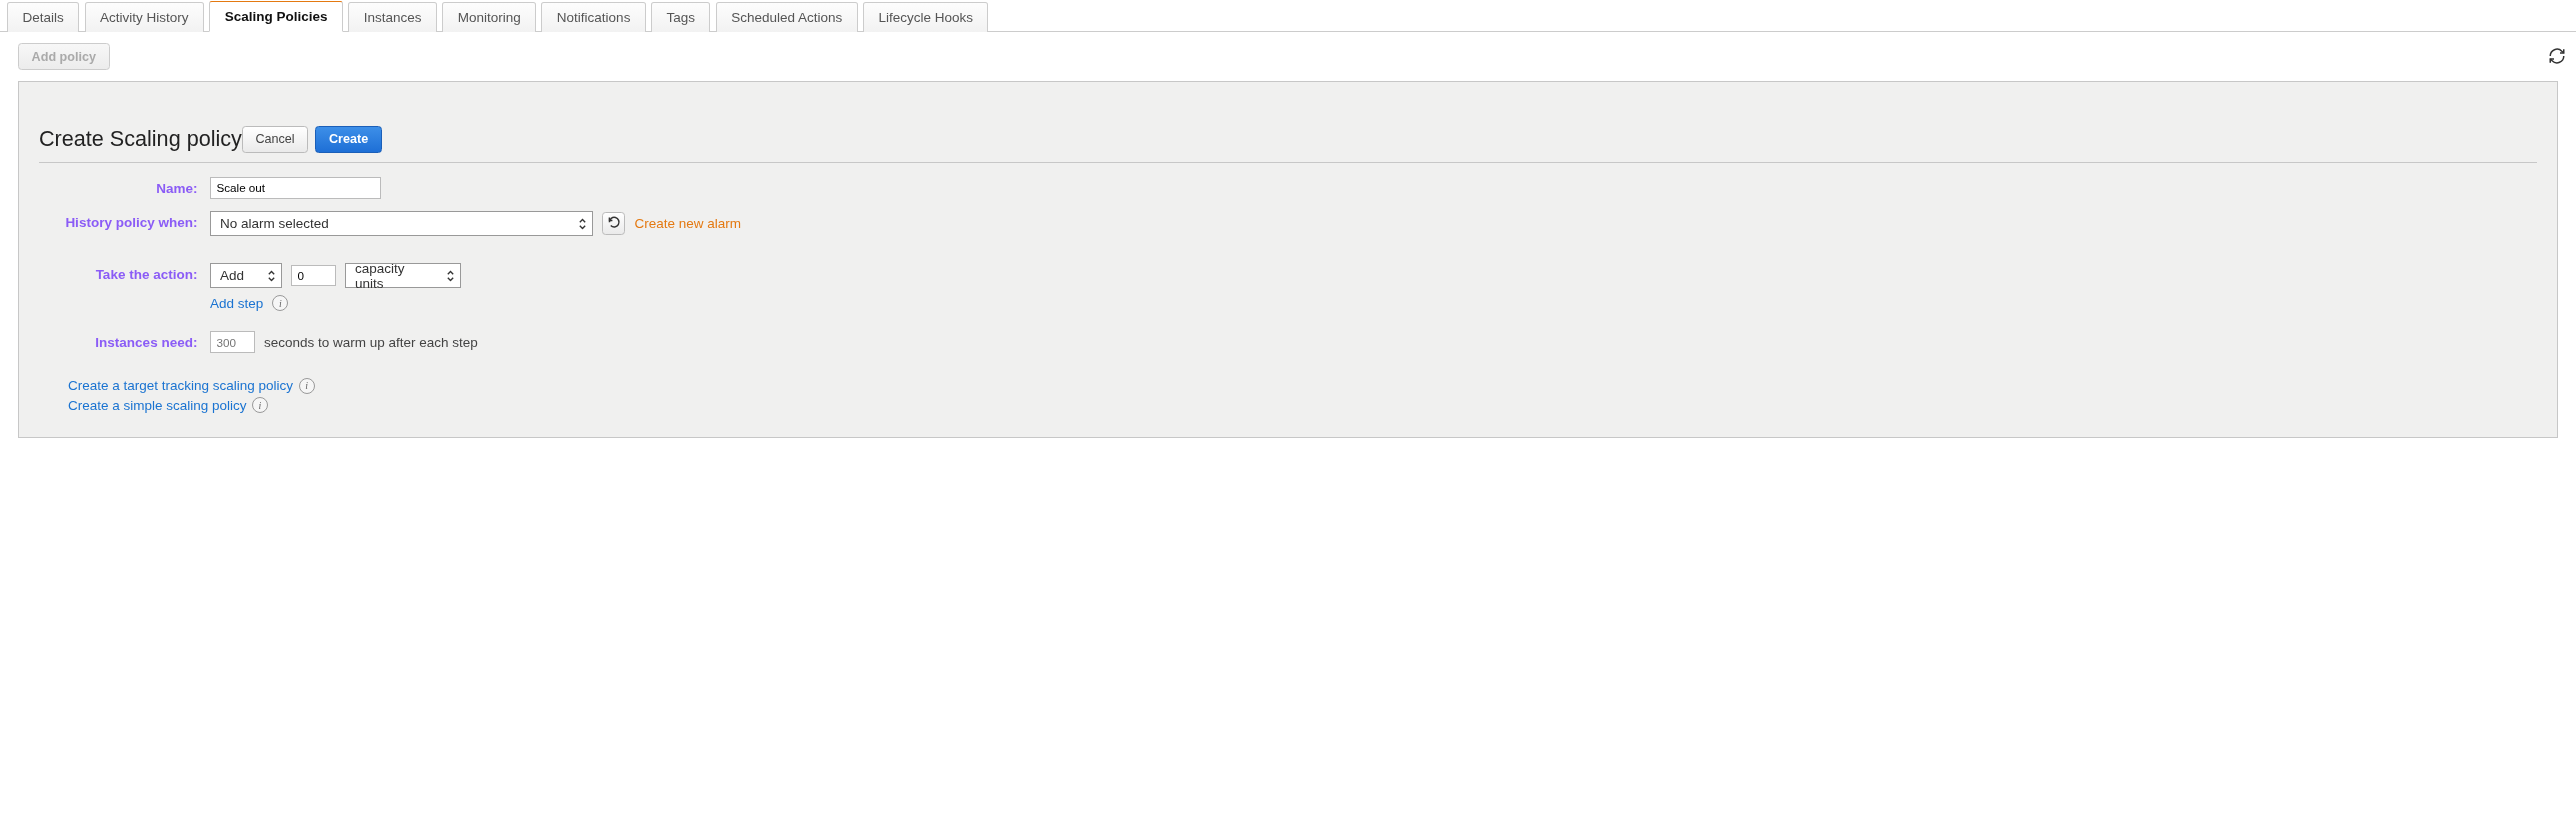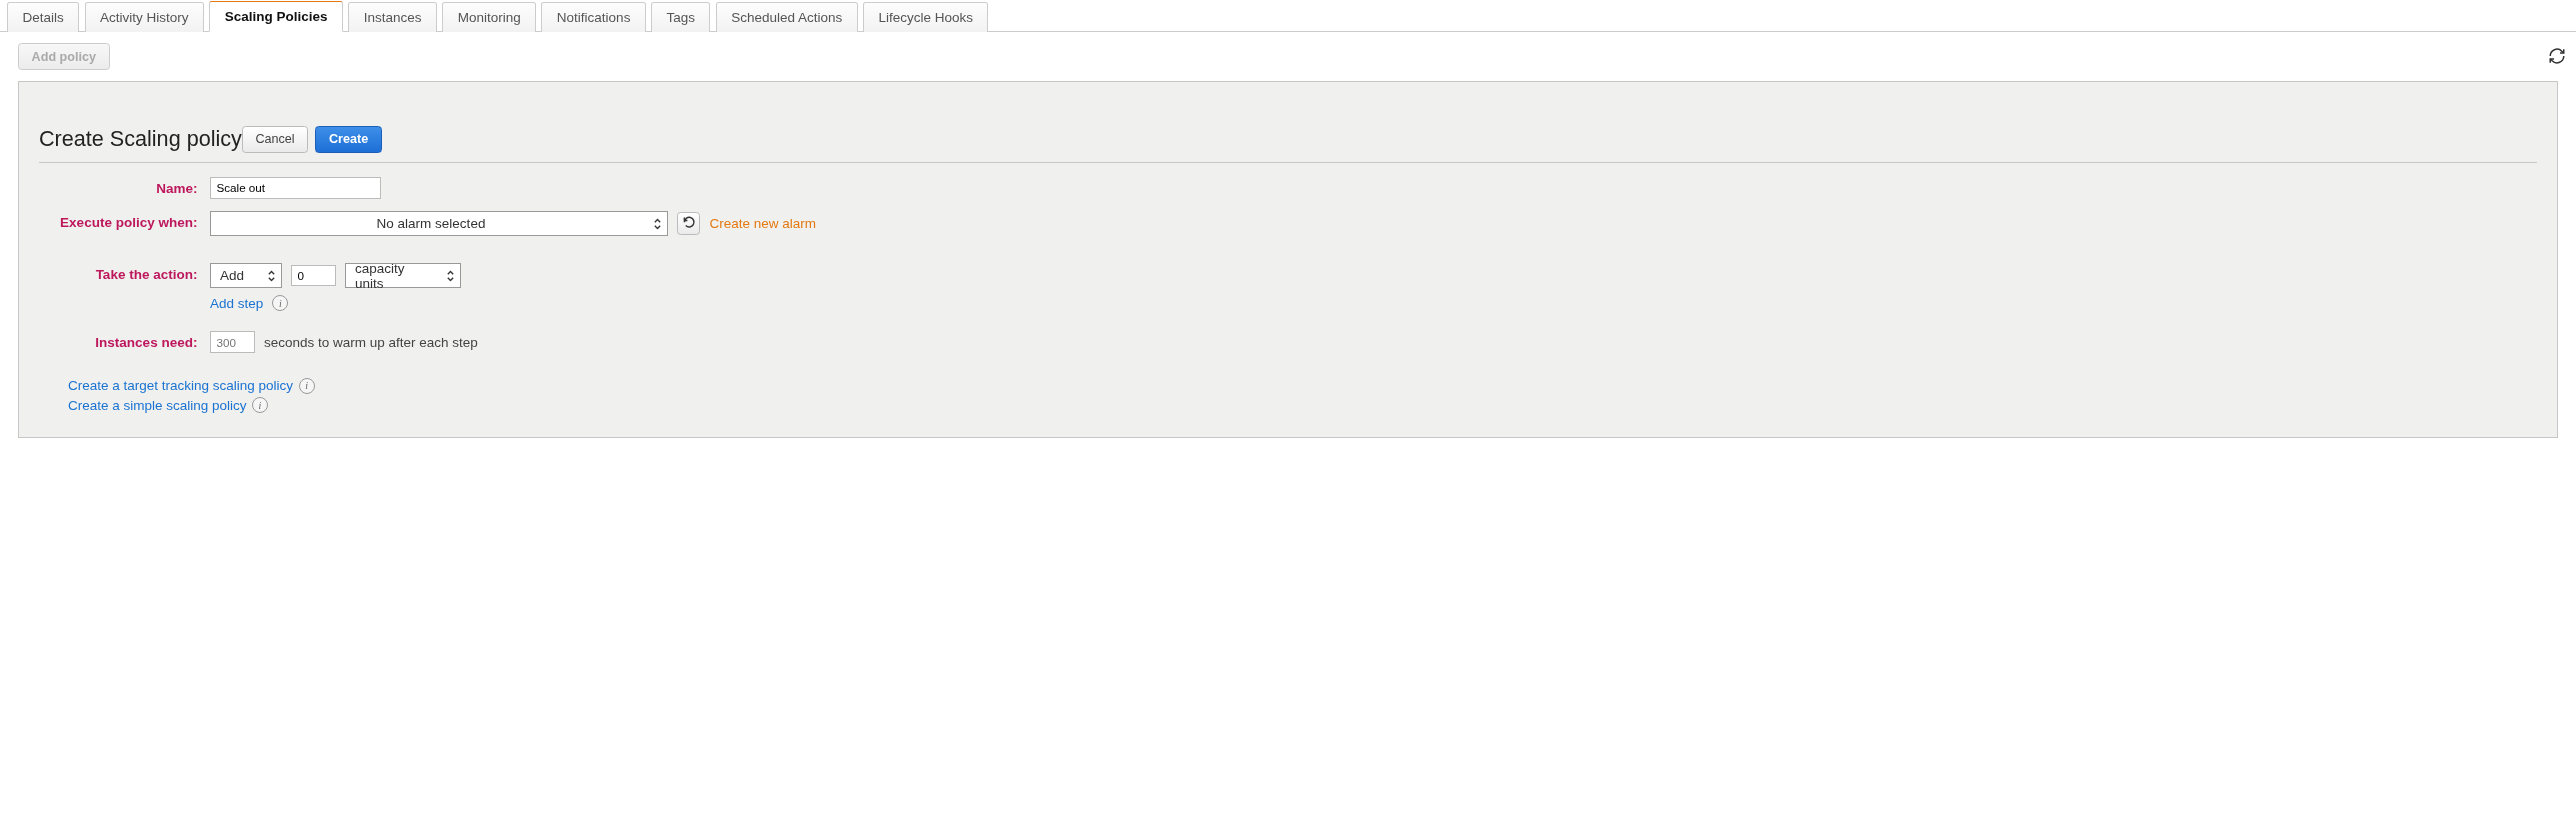--- a/index.html
+++ b/index.html
@@ -119,21 +119,21 @@
     margin-bottom: 12.6px;
   }
   .form-label {
     width: 171px;
     min-width: 171px;
     text-align: right;
     padding-right: 12.6px;
     padding-top: 3.6px;
     font-size: 13.5px;
     font-weight: 700;
-    color: #be185d;
+    color: #8b5cf6;
   }
   .form-control {
     display: flex;
     align-items: center;
     gap: 9px;
     flex-wrap: wrap;
   }
   input[type="text"], .text-input {
     border: 0.9px solid #bbb;
     background: #fff;
@@ -156,21 +156,21 @@
     cursor: pointer;
     user-select: none;
   }
   .select .caret {
     position: absolute;
     right: 5.4px;
     top: 50%;
     transform: translateY(-50%);
     display: inline-block;
   }
-  .select.wide { width: 458px; justify-content: center; }
+  .select.wide { width: 383px; }
   .select.med { width: 116px; }
   .select.short { width: 72px; }
 
   .link {
     color: #1a73d1;
     font-size: 13.5px;
     cursor: pointer;
   }
   .link.orange { color: #e47911; }
 
@@ -246,21 +246,21 @@
     <div class="form">
 
       <div class="form-row">
         <div class="form-label">Name:</div>
         <div class="form-control">
           <input class="text-input name" type="text" value="Scale out" style="">
         </div>
       </div>
 
       <div class="form-row" style="margin-bottom:27px;">
-        <div class="form-label">Execute policy when:</div>
+        <div class="form-label">History policy when:</div>
         <div class="form-control">
           <div class="select wide">
             <span>No alarm selected</span>
             <span class="caret caret-updown">
               <svg width="9" height="12.6" viewBox="0 0 10 14">
                   <path d="M2 5 L5 2 L8 5" fill="none" stroke="#333" stroke-width="1.5"></path>
                   <path d="M2 9 L5 12 L8 9" fill="none" stroke="#333" stroke-width="1.5"></path>
                 </svg>
             </span>
           </div>

